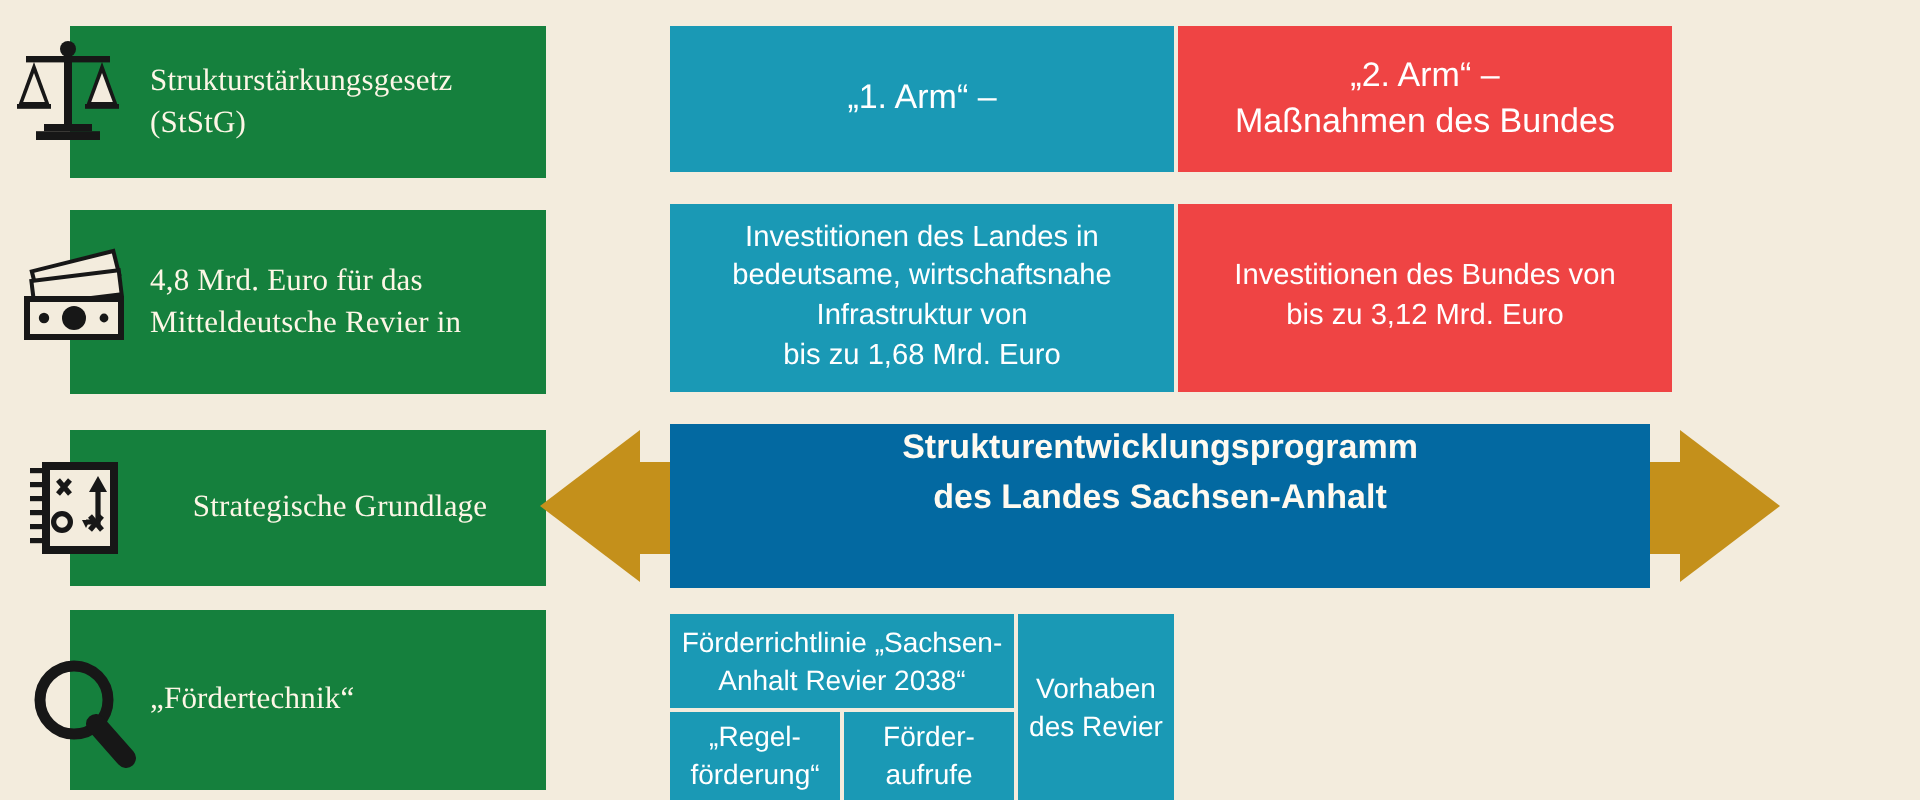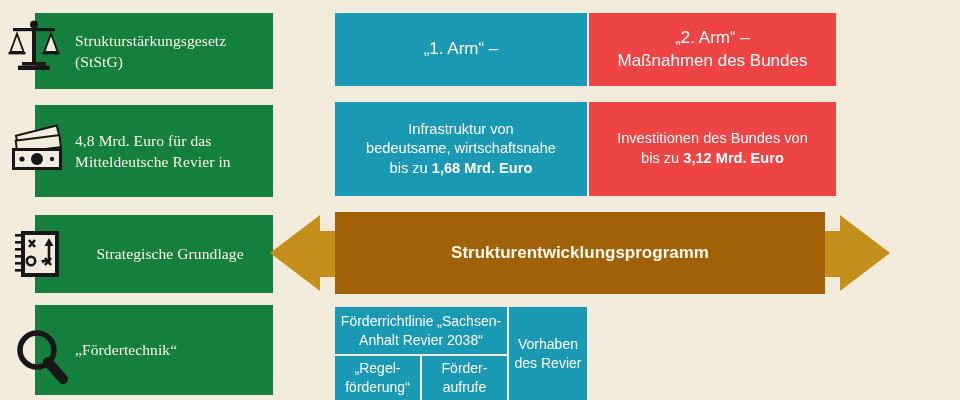--- a/index.html
+++ b/index.html
@@ -34,28 +34,28 @@
     position:absolute;box-sizing:border-box;
     color:#ffffff;
     display:flex;align-items:center;justify-content:center;
     text-align:center;
     line-height:1.34;
   }
   .teal-dark{background:#1a99b5;}
   .teal-light{background:#ef4444;}
   .hdr{font-weight:normal;font-size:17px;}
   .body-txt{font-size:14.6px;}
-  .body-txt b{font-weight:bold;}
+  .body-txt b{font-weight:normal;}
   .small-txt{font-size:14px;}
 
   
   .banner-wrap{position:absolute;}
   .banner-body{
-    position:absolute;background:#a16207;
-    display:flex;align-items:center;justify-content:center;
+    position:absolute;background:#0369a1;
+    display:flex;align-items:flex-start;justify-content:center;
     text-align:center;color:#fffaf0;
     font-weight:bold;font-size:17px;line-height:1.45;
     box-sizing:border-box;
   }
   .arrow-head{position:absolute;width:0;height:0;}
   .arrow-left{
     border-top:38px solid transparent;
     border-bottom:38px solid transparent;
     border-right:50px solid #c4901b;
   }
@@ -175,22 +175,23 @@
 
   <div class="teal teal-light hdr" style="left:589px;top:13px;width:247px;height:73px;">
     <div>
       <div>„2. Arm“ –</div>
       <div>Maßnahmen des Bundes</div>
     </div>
   </div>
 
   <div class="teal teal-dark body-txt" style="left:335px;top:102px;width:252px;height:94px;">
     <div>
+      <div>Investitionen des Landes in</div>
+      <div>bedeutsame, wirtschaftsnahe</div>
       <div>Infrastruktur von</div>
-      <div>bedeutsame, wirtschaftsnahe</div>
       <div>
         <span>bis zu </span><b>1,68 Mrd. Euro</b>
       </div>
     </div>
   </div>
 
   <div class="teal teal-light body-txt" style="left:589px;top:102px;width:247px;height:94px;">
     <div>
       <div>Investitionen des Bundes von</div>
       <div>
@@ -203,20 +204,21 @@
 
     <div class="arrow-head arrow-left" style="left:0px;top:3px;"></div>
     <div class="arrow-stub" style="left:49px;top:19px;width:22px;height:46px;"></div>
 
     <div class="arrow-head arrow-right" style="right:0px;top:3px;"></div>
     <div class="arrow-stub" style="right:49px;top:19px;width:22px;height:46px;"></div>
 
     <div class="banner-body" style="left:65px;top:0px;width:490px;height:82px;">
       <div>
         <div>Strukturentwicklungsprogramm</div>
+        <div>des Landes Sachsen-Anhalt</div>
       </div>
     </div>
   </div>
 
   <div class="teal teal-dark small-txt" style="left:335px;top:307px;width:172px;height:47px;">
     <div>
       <div>Förderrichtlinie „Sachsen-</div>
       <div>Anhalt Revier 2038“</div>
     </div>
   </div>

